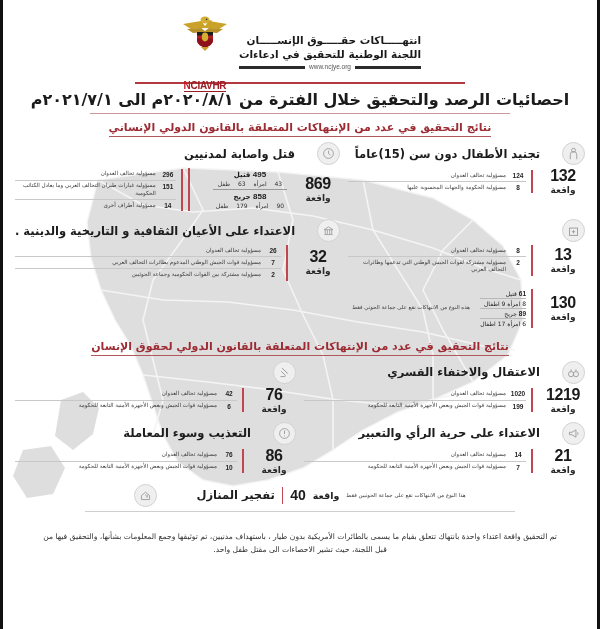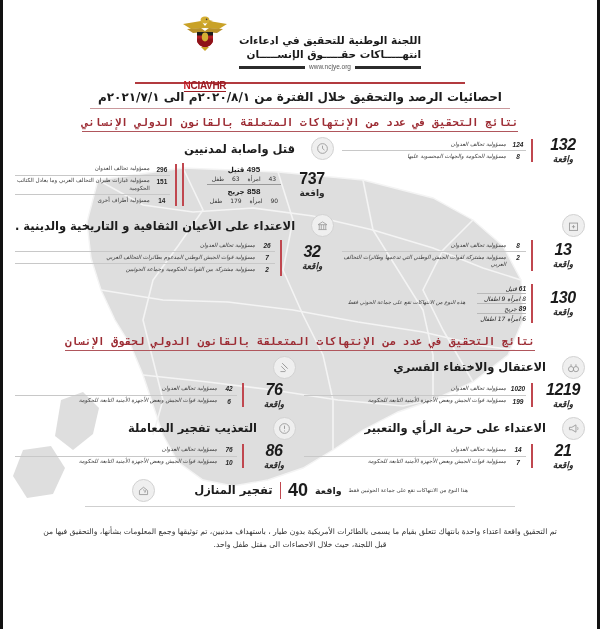--- a/index.html
+++ b/index.html
@@ -93,21 +93,21 @@
   .header-rule {
     width: 330px;
     height: 2px;
     background: #b23a3f;
     margin: 4px auto 0;
   }
 
   
   .main-title {
     text-align: center;
-    font-size: 12px;
+    font-size: 16px;
     font-weight: bold;
     color: #1b1b1b;
     padding: 6px 8px 4px;
     letter-spacing: .1px;
   }
   .title-rule {
     width: 420px;
     height: 1.4px;
     background: #c9989b;
     margin: 0 auto;
@@ -117,41 +117,40 @@
     font-size: 11px;
     font-weight: bold;
     color: #9c2b33;
     padding: 7px 0 3px;
     position: relative;
     z-index: 3;
   }
   .section-heading .u {
     border-bottom: 1.3px solid #b0565c;
     padding-bottom: 2px;
-    font-family: Liberation Mono, monospace;
   }
 
   
   .grid {
     position: relative;
     z-index: 2;
     display: grid;
     grid-template-columns: 1fr 1fr;
     column-gap: 4px;
     row-gap: 0px;
     padding: 2px 10px 0;
   }
   .panel {
     padding: 3px 2px 5px;
   }
   .panel-head {
     display: flex;
     align-items: center;
     justify-content: flex-start;
-    gap: 16px;
+    gap: 22px;
     margin-bottom: 3px;
   }
   .panel-title {
     font-size: 11.5px;
     font-weight: bold;
     color: #1c1c1c;
     white-space: nowrap;
   }
   .icon-circle {
     width: 21px; height: 21px;
@@ -163,21 +162,20 @@
     align-items: center;
     justify-content: center;
     color: #9a9a9a;
   }
   .icon-circle svg { display: block; }
 
   .panel-body {
     display: flex;
     align-items: center;
     gap: 6px;
-    font-style: italic;
   }
   .total {
     flex: 0 0 auto;
     text-align: center;
     min-width: 44px;
     padding-left: 2px;
   }
   .total-num {
     font-family: "Liberation Sans", sans-serif;
     font-size: 16px;
@@ -291,21 +289,21 @@
   }
   .wide-note {
     font-size: 5.4px;
     color: #3a3a3a;
     line-height: 1.3;
     max-width: 150px;
     text-align: right;
   }
   .wide-num {
     font-family: "Liberation Sans", sans-serif;
-    font-size: 18px;
+    font-size: 14px;
     font-weight: bold;
     color: #1b1b1b;
   }
   .wide-unit {
     font-size: 9.5px;
     font-weight: bold;
     color: #222;
   }
   .wide-sep {
     width: 1.5px;
@@ -364,22 +362,22 @@
     </g>
     <g fill="#dedede">
       <path d="M58,250 L80,242 L96,258 L90,284 L70,300 L52,286 Z"></path>
       <path d="M20,300 L48,296 L62,318 L50,344 L24,348 L10,326 Z"></path>
     </g>
   </svg>
 
   <div class="header">
     <div class="header-inner">
       <div class="org-text">
+        <div class="org-line">انتهـــــاكات حقـــــوق الإنســـــان</div>
         <div class="org-line">اللجنة الوطنية للتحقيق في ادعاءات</div>
-        <div class="org-line">انتهـــــاكات حقـــــوق الإنســـــان</div>
         <div class="org-url-row">
           <span class="url-rule"></span>
           <span class="org-url">www.ncjye.org</span>
           <span class="url-rule"></span>
         </div>
       </div>
       <div class="logo">
         <svg width="52" height="40" viewBox="0 0 52 40">
 
           <path d="M4,12 L22,9 L26,14 L30,9 L48,12 L40,17 L26,16 L12,17 Z" fill="#c9a227"></path>
@@ -404,20 +402,29 @@
 
   <div class="main-title">احصائيات الرصد والتحقيق خلال الفترة من ٢٠٢٠/٨/١م الى ٢٠٢١/٧/١م</div>
   <div class="title-rule"></div>
   <div class="section-heading">
     <span class="u">نتائج التحقيق في عدد من الإنتهاكات المتعلقة بالقانون الدولي الإنساني</span>
   </div>
 
   <div class="grid">
 
     <div class="panel">
+      <div class="panel-head">
+        <span class="icon-circle">
+          <svg width="13" height="13" viewBox="0 0 16 16">
+              <circle cx="8" cy="4" r="2.4" fill="none" stroke="currentColor" stroke-width="1.1"></circle>
+              <path d="M4,15 V9.5 A4,4 0 0 1 12,9.5 V15" fill="none" stroke="currentColor" stroke-width="1.1"></path>
+            </svg>
+        </span>
+        <span class="panel-title">تجنيد الأطفال دون سن (15)عاماً</span>
+      </div>
       <div class="panel-body">
         <div class="total">
           <div class="total-num">132</div>
           <div class="total-unit">واقعة</div>
         </div>
         <div class="rows">
           <div class="attr-row">
             <span class="attr-num">124</span>
             <span class="attr-text">مسؤولية تحالف العدوان</span>
           </div>
@@ -434,21 +441,21 @@
         <span class="icon-circle">
           <svg width="13" height="13" viewBox="0 0 16 16">
               <circle cx="8" cy="8" r="6" fill="none" stroke="currentColor" stroke-width="1.1"></circle>
               <path d="M8,4.5 V8 L10.5,10" fill="none" stroke="currentColor" stroke-width="1.1"></path>
             </svg>
         </span>
         <span class="panel-title">قتل واصابة لمدنيين</span>
       </div>
       <div class="cas-body">
         <div class="total">
-          <div class="total-num">737</div>
+          <div class="total-num">869</div>
           <div class="total-unit">واقعة</div>
         </div>
         <div class="cas-stats">
           <div class="cas-block">
             <div class="cas-main">
               <b>495</b>
               <span>قتيل</span>
             </div>
             <div class="cas-sub">
               <span>43</span>
@@ -658,21 +665,21 @@
     </div>
 
     <div class="panel">
       <div class="panel-head">
         <span class="icon-circle">
           <svg width="13" height="13" viewBox="0 0 16 16">
               <circle cx="8" cy="8" r="6" fill="none" stroke="currentColor" stroke-width="1.1"></circle>
               <path d="M8,4.5 V8.5 M8,10.5 V11.5" stroke="currentColor" stroke-width="1.2"></path>
             </svg>
         </span>
-        <span class="panel-title">التعذيب تفجير المعاملة</span>
+        <span class="panel-title">التعذيب وسوء المعاملة</span>
       </div>
       <div class="panel-body">
         <div class="total">
           <div class="total-num">86</div>
           <div class="total-unit">واقعة</div>
         </div>
         <div class="rows">
           <div class="attr-row">
             <span class="attr-num">76</span>
             <span class="attr-text">مسؤولية تحالف العدوان</span>
@@ -694,16 +701,16 @@
     <span class="wide-title">تفجير المنازل</span>
     <span class="icon-circle">
       <svg width="13" height="13" viewBox="0 0 16 16">
           <path d="M3,8 L8,4 L13,8 V13 H3 Z" fill="none" stroke="currentColor" stroke-width="1.1"></path>
           <path d="M8,6.5 L9,9 L11,8 L9.5,11" fill="none" stroke="currentColor" stroke-width=".9"></path>
         </svg>
     </span>
   </div>
 
   <div class="footer">
-    <div class="footer-text">تم التحقيق واقعة اعتداء واحدة  بانتهاك تتعلق بقيام ما يسمى بالطائرات الأمريكية بدون طيار ، باستهداف مدنيين، تم توثيقها وجمع المعلومات بشأنها، والتحقيق فيها من قبل اللجنة، حيث خلال الاحصاءات الى مقتل طفل واحد.</div>
+    <div class="footer-text">تم التحقيق واقعة اعتداء واحدة  بانتهاك تتعلق بقيام ما يسمى بالطائرات الأمريكية بدون طيار ، باستهداف مدنيين، تم توثيقها وجمع المعلومات بشأنها، والتحقيق فيها من قبل اللجنة، حيث تشير الاحصاءات الى مقتل طفل واحد.</div>
   </div>
 
 </div>
 
 </body></html>

